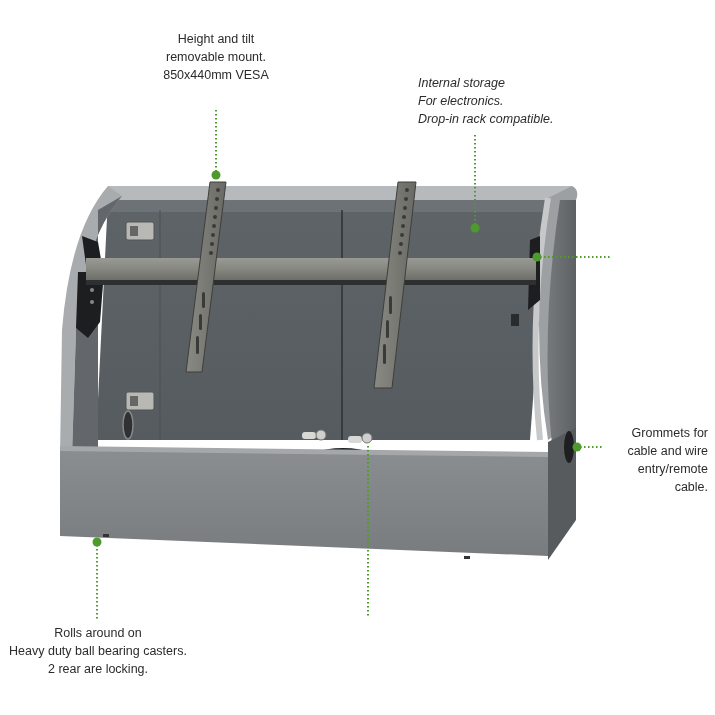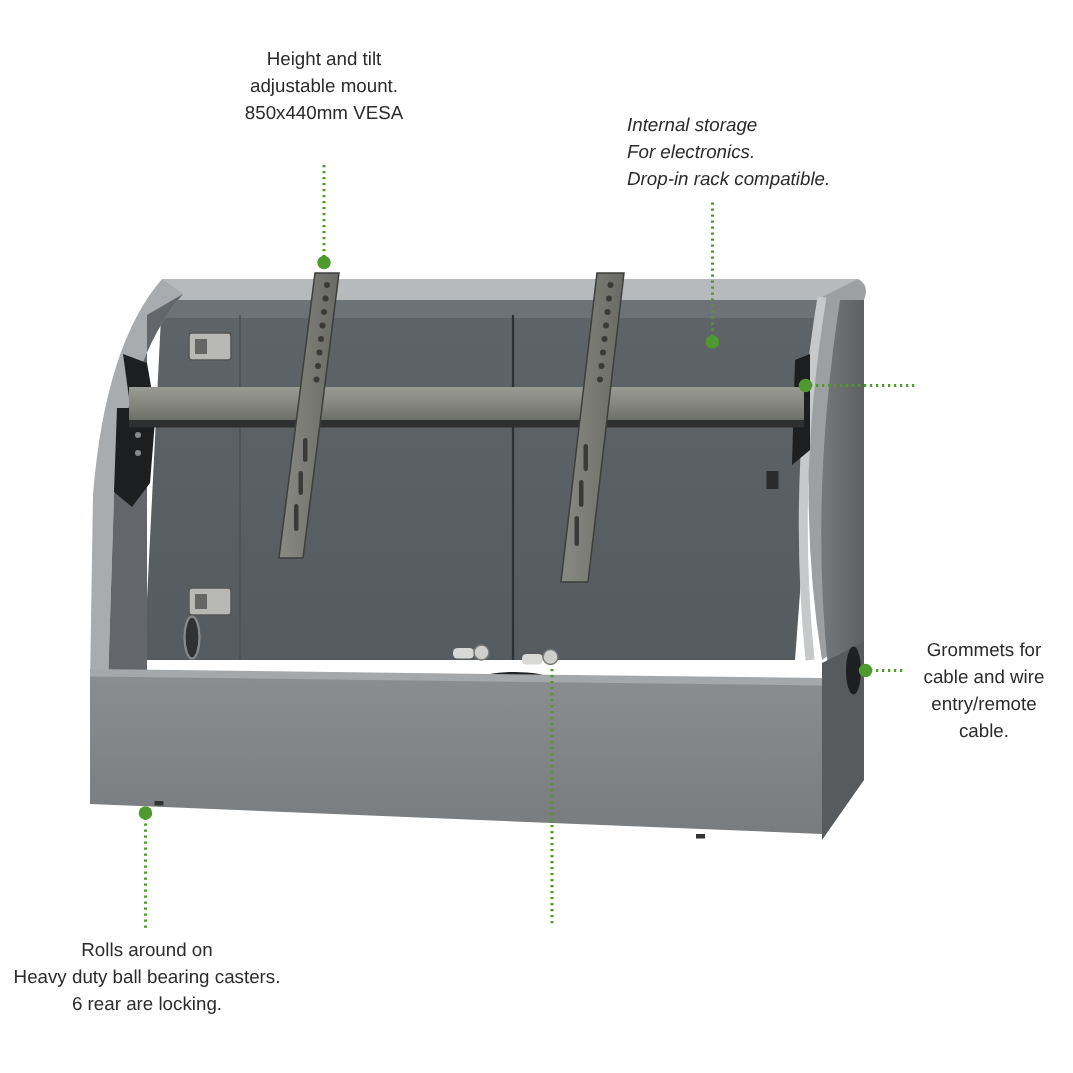--- a/index.html
+++ b/index.html
@@ -153,37 +153,37 @@
       <circle cx="475" cy="228" r="4.5"></circle>
       <circle cx="537" cy="257" r="4.5"></circle>
       <circle cx="577" cy="447" r="4.5"></circle>
       <circle cx="97" cy="542" r="4.5"></circle>
     </g>
   </svg>
 
   
   <div class="callout c-center" style="left:150px; top:30px; width:132px;">
     <span>Height and tilt</span>
-    <span>adjustable mount.</span>
+    <span>removable mount.</span>
     <span>850x440mm VESA</span>
   </div>
 
   <div class="callout c-left" style="left:418px; top:74px;">
     <span>Internal storage</span>
     <span>For electronics.</span>
     <span>Drop-in rack compatible.</span>
   </div>
 
 
-  <div class="callout c-center" style="left:604px; top:424px; width:104px;">
+  <div class="callout c-center" style="left:604px; top:424px; width:104px;text-align:right;">
     <span>Grommets for</span>
     <span>cable and wire</span>
     <span>entry/remote</span>
     <span>cable.</span>
   </div>
 
   <div class="callout c-center" style="left:0px; top:624px; width:196px;">
     <span>Rolls around on</span>
     <span>Heavy duty ball bearing casters.</span>
-    <span>6 rear are locking.</span>
+    <span>2 rear are locking.</span>
   </div>
 
 </div>
 
 </body></html>

